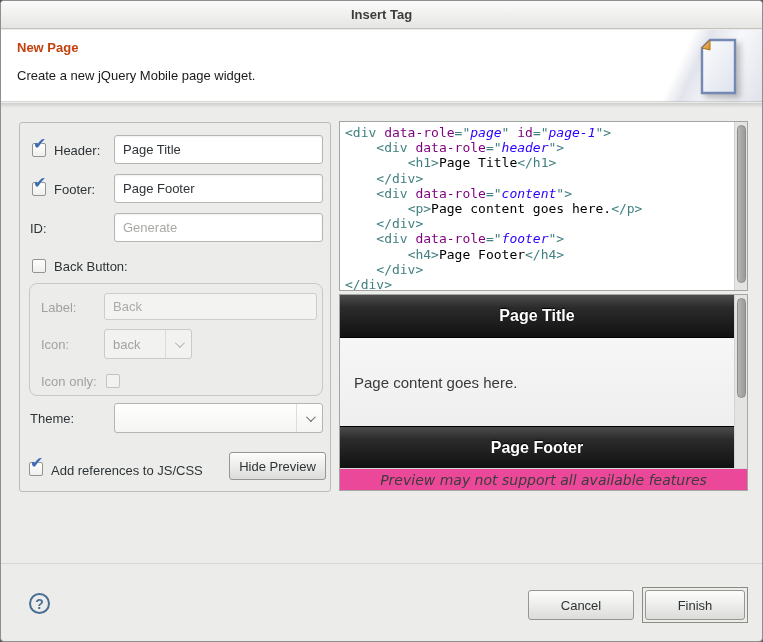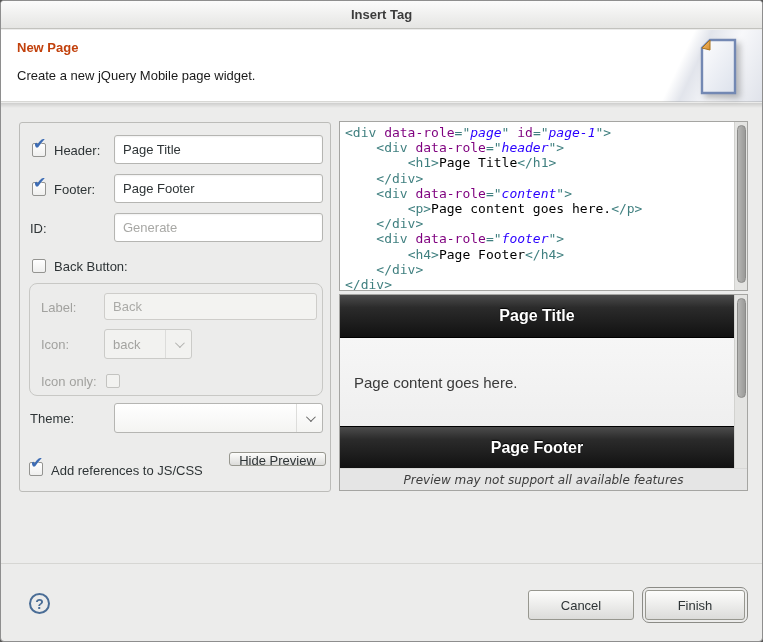--- a/index.html
+++ b/index.html
@@ -113,36 +113,36 @@
     display:flex;align-items:center;justify-content:center;
     color:#fff;font-weight:bold;font-size:16px;text-shadow:0 -1px 1px #000;
     border-bottom:1px solid #000;
   }
   .pv-bar.footer{height:42px;border-top:1px solid #000;border-bottom:none;}
   .pv-content{height:88px;background:linear-gradient(#f6f6f6,#efefef);
     display:flex;align-items:center;color:#3a3a3a;font-size:15px;padding-left:14px;}
   .pv-scroll{position:absolute;top:0;right:0;width:13px;height:173px;
     background:#e4e4e2;border-left:1px solid #d2d2cf;}
   .pv-note{
-    position:absolute;left:0;top:173px;width:407px;height:22px;background:#e5e5e5;
+    position:absolute;left:0;top:173px;width:407px;height:22px;background:#ec4899;
     border-top:1px solid #d8d8d6;display:flex;align-items:center;justify-content:center;
-    font-style:italic;font-size:12px;color:#3c3c3c;
+    font-style:italic;font-size:14px;color:#3c3c3c;
     font-family:"DejaVu Sans",sans-serif;
   }
   
   .bottom-sep{position:absolute;left:0;top:562px;width:100%;border-top:1px solid #d6d6d3;}
   .help-circle{
     position:absolute;left:28px;top:592px;width:21px;height:21px;border-radius:50%;
     border:2px solid #4a6d96;color:#4a6d96;font-weight:bold;font-size:14px;
     display:flex;align-items:center;justify-content:center;cursor:pointer;background:transparent;
   }
   .btn-cancel{position:absolute;left:527px;top:589px;width:106px;height:30px;}
   .default-frame{
     position:absolute;left:641px;top:586px;width:106px;height:36px;
-    border:1px solid #8b8b86;border-radius:7px;padding:2px;background:#ececeb;
+    border:1px solid #8b8b86;border-radius:0;padding:2px;background:#ececeb;
   }
   .default-frame .gtkbtn{width:100%;height:100%;}
 </style>
 </head>
 <body>
 
 <div class="window">
 
   <div class="titlebar">
     <span>Insert Tag</span>
@@ -216,21 +216,21 @@
       <span class="sel-val"></span>
       <span class="sel-btn">
           <span class="chev"></span>
         </span>
     </div>
 
     <span class="checkbox lp checked" style="left:9px;top:339px;">
       <span class="glyph">✔</span>
     </span>
     <span class="row-label lp" style="left:31px;top:340px;">Add references to JS/CSS</span>
-    <button class="gtkbtn lp" style="left:209px;top:329px;width:97px;height:14px;">Hide Preview</button>
+    <button class="gtkbtn lp" style="left:209px;top:329px;width:97px;height:28px;">Hide Preview</button>
   </div>
 
   <div class="code-panel">
     <div class="code-pre"><div><span class="t">&lt;div </span><span class="a">data-role</span><span class="t">="</span><span class="v">page</span><span class="t">" </span><span class="a">id</span><span class="t">="</span><span class="v">page-1</span><span class="t">"&gt;</span></div><div><span class="x">    </span><span class="t">&lt;div </span><span class="a">data-role</span><span class="t">="</span><span class="v">header</span><span class="t">"&gt;</span></div><div><span class="x">        </span><span class="t">&lt;h1&gt;</span><span class="x">Page Title</span><span class="t">&lt;/h1&gt;</span></div><div><span class="x">    </span><span class="t">&lt;/div&gt;</span></div><div><span class="x">    </span><span class="t">&lt;div </span><span class="a">data-role</span><span class="t">="</span><span class="v">content</span><span class="t">"&gt;</span></div><div><span class="x">        </span><span class="t">&lt;p&gt;</span><span class="x">Page content goes here.</span><span class="t">&lt;/p&gt;</span></div><div><span class="x">    </span><span class="t">&lt;/div&gt;</span></div><div><span class="x">    </span><span class="t">&lt;div </span><span class="a">data-role</span><span class="t">="</span><span class="v">footer</span><span class="t">"&gt;</span></div><div><span class="x">        </span><span class="t">&lt;h4&gt;</span><span class="x">Page Footer</span><span class="t">&lt;/h4&gt;</span></div><div><span class="x">    </span><span class="t">&lt;/div&gt;</span></div><div><span class="t">&lt;/div&gt;</span></div></div>
     <div class="vscroll">
       <div class="vthumb" style="top:3px;height:158px;"></div>
     </div>
   </div>
 
   <div class="preview-panel">

